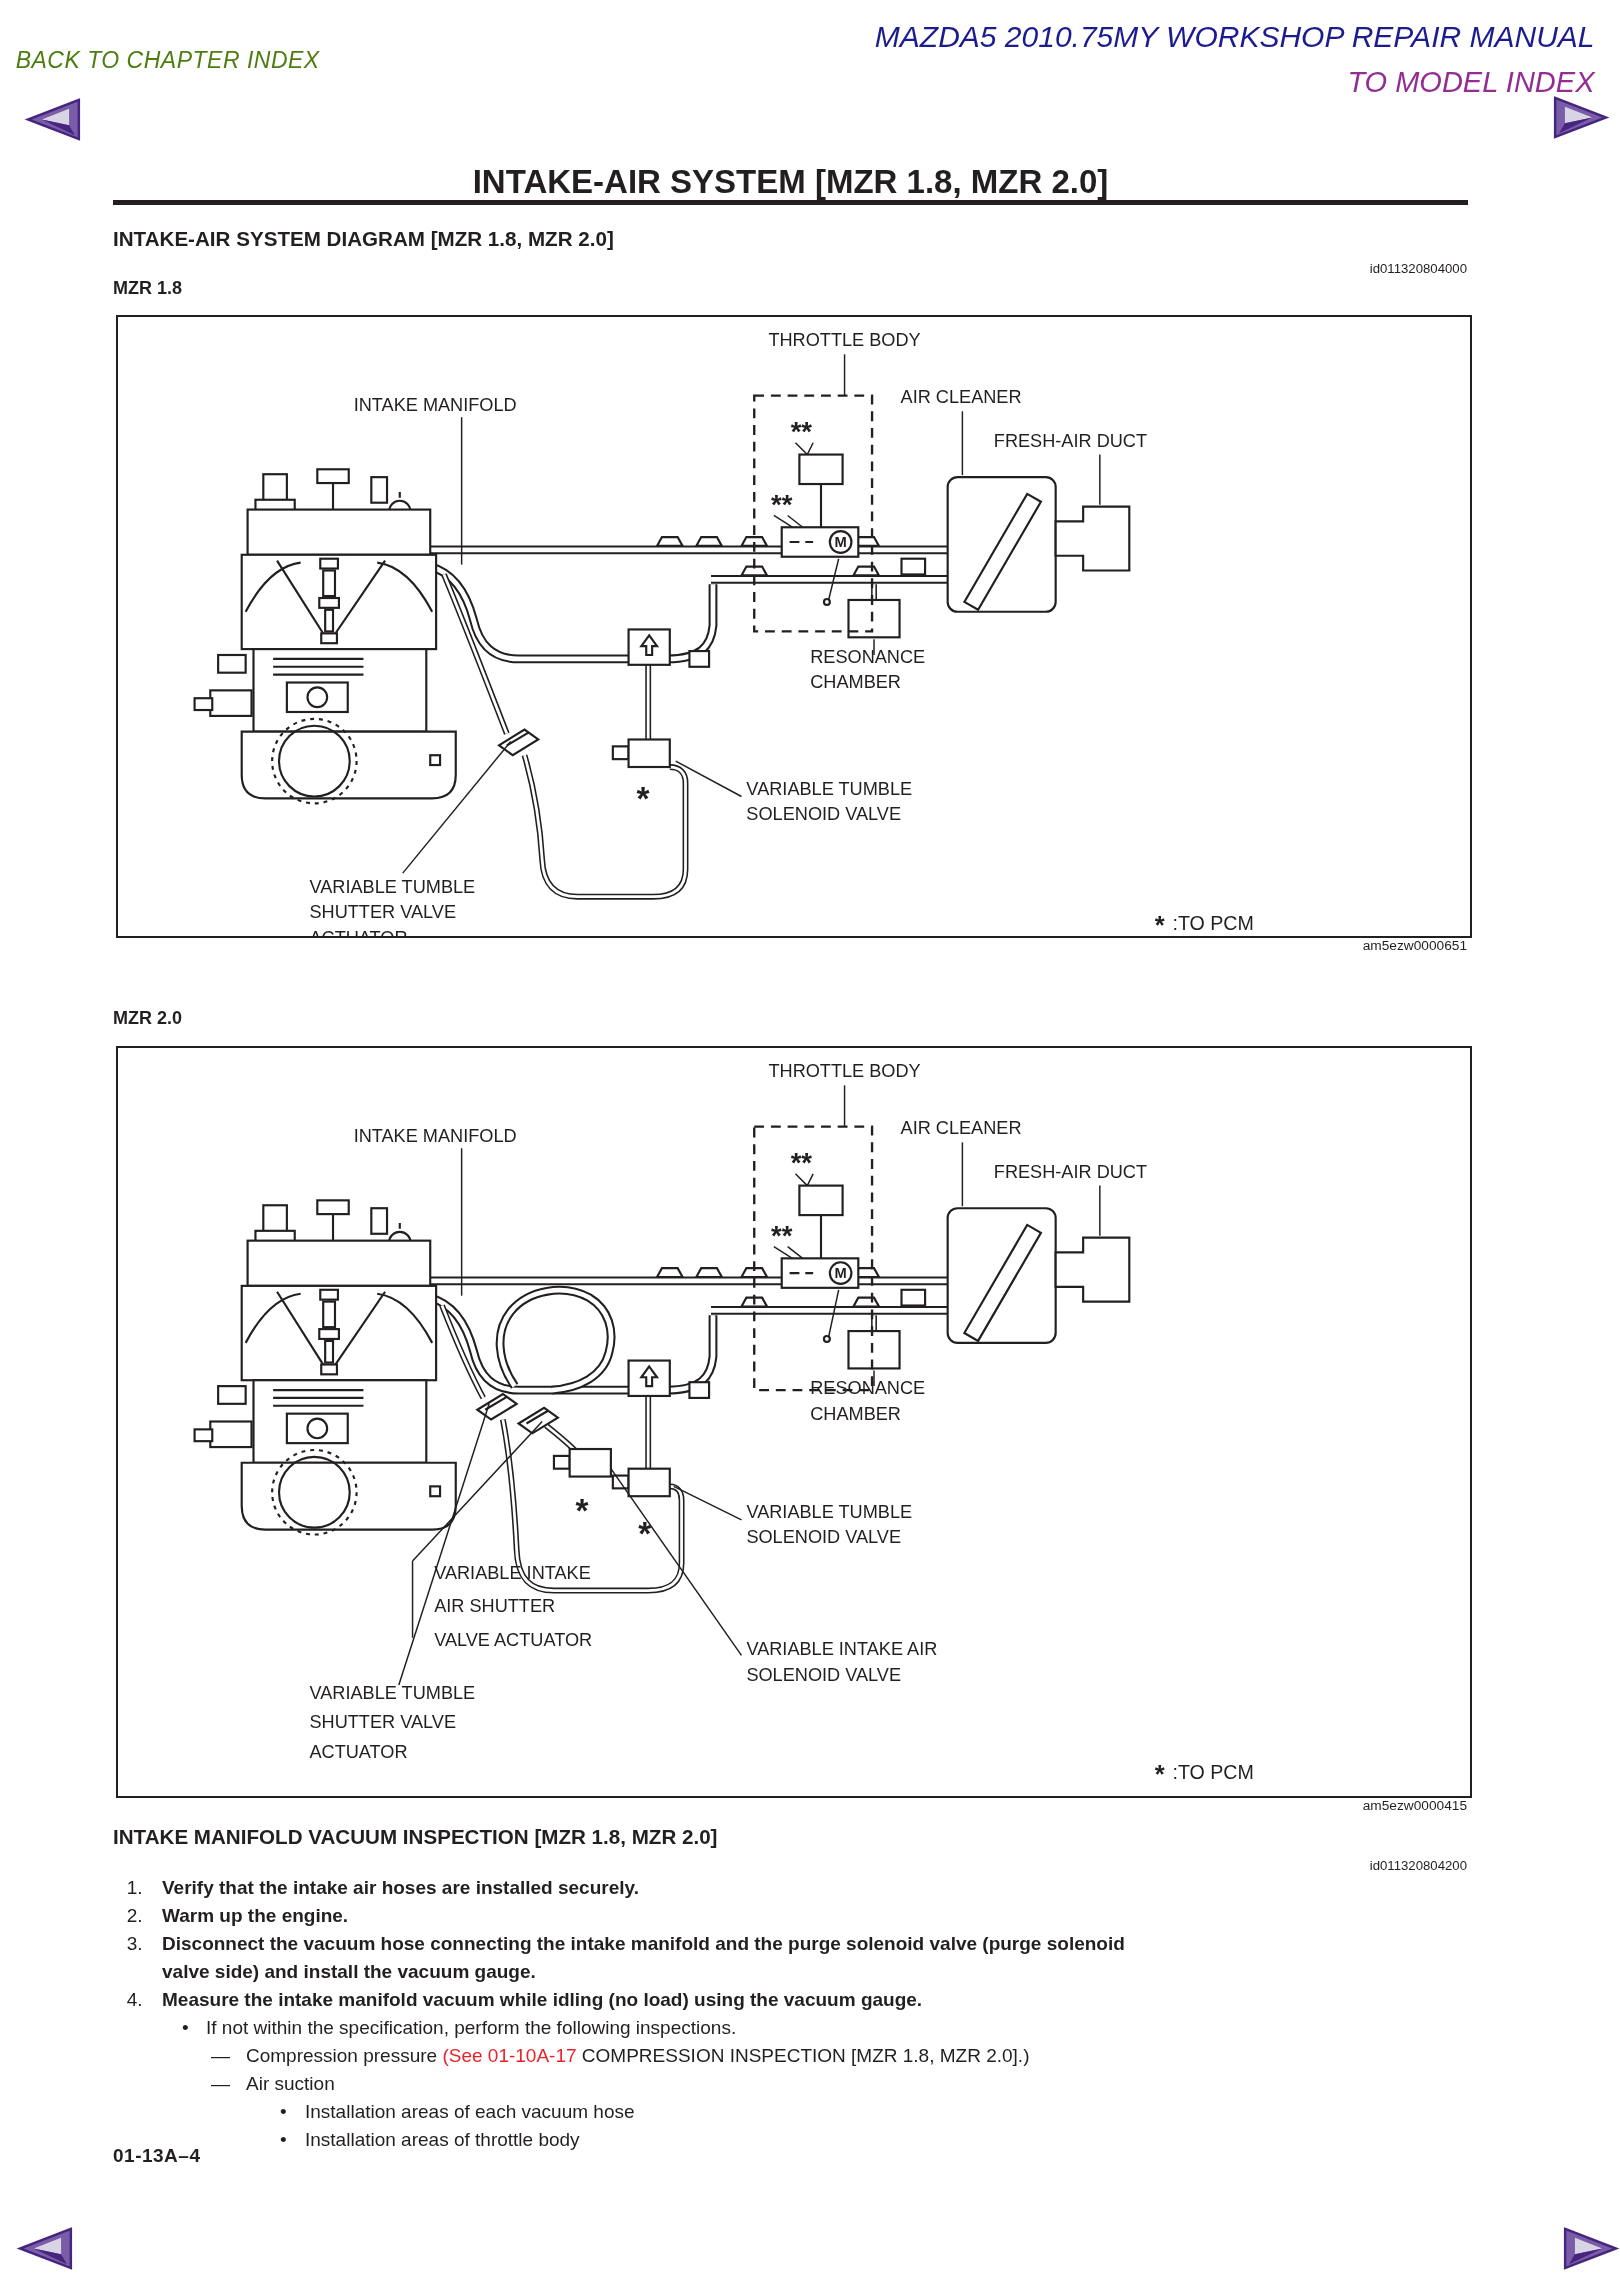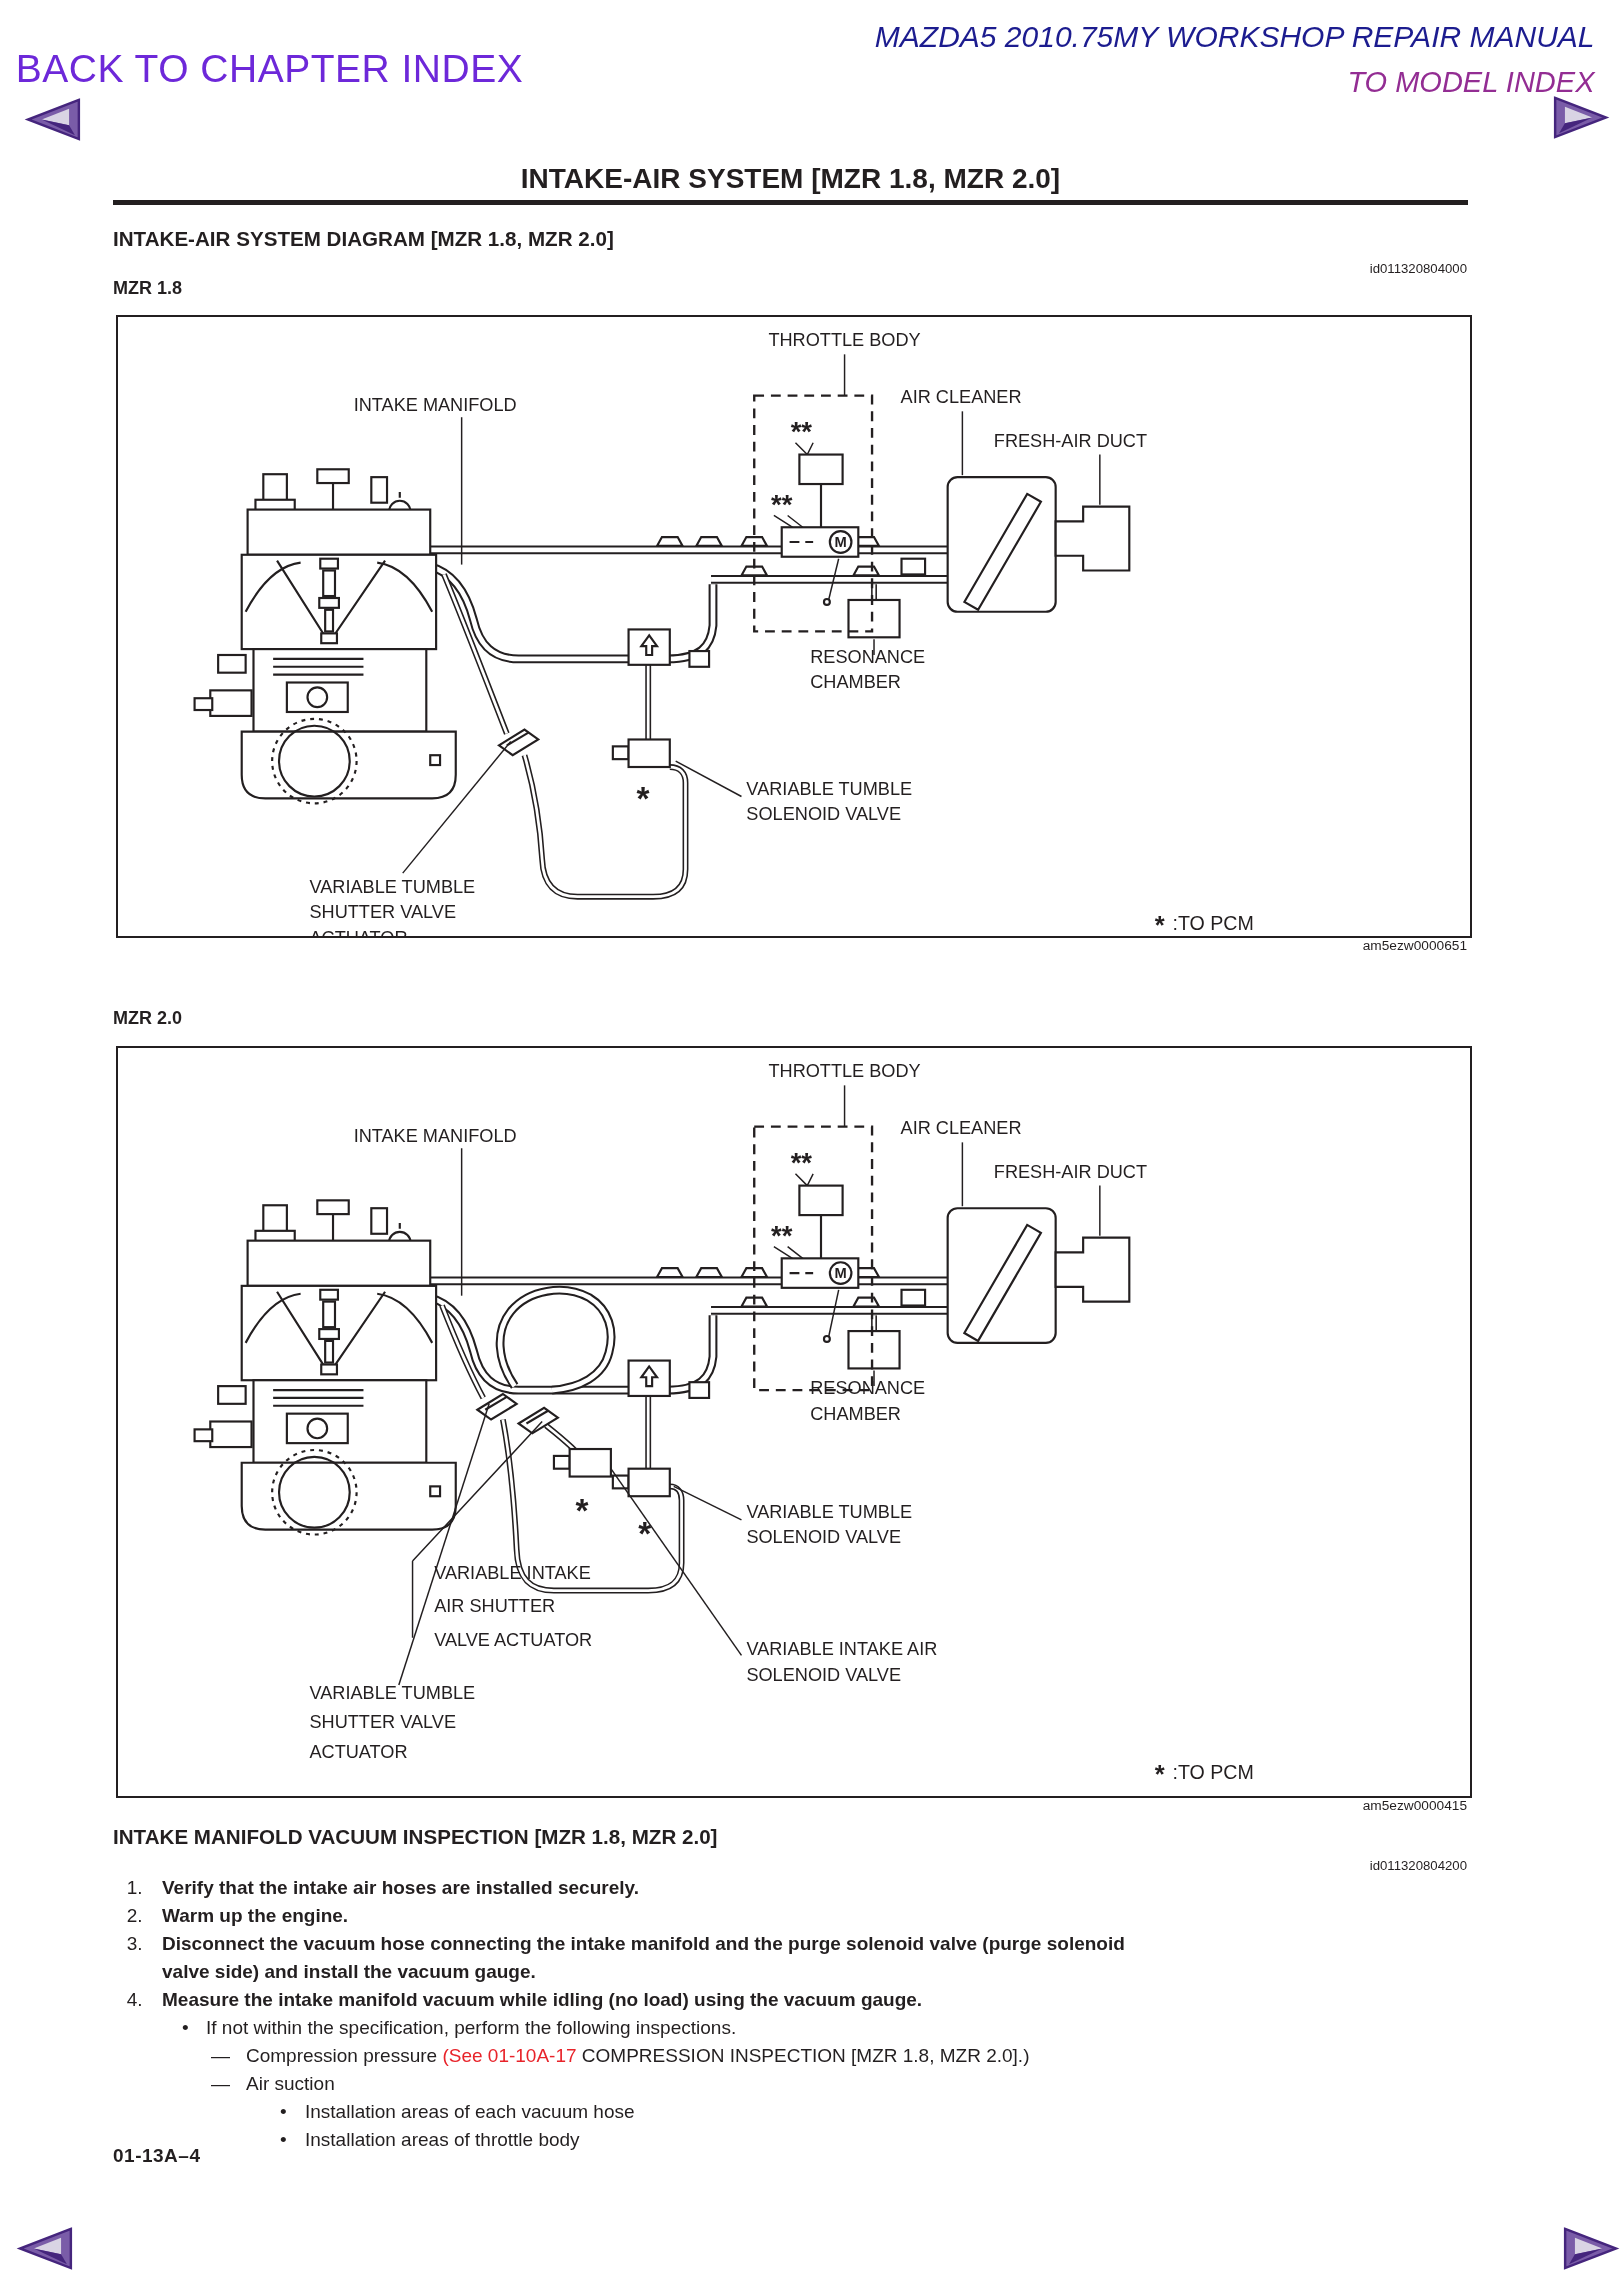--- a/index.html
+++ b/index.html
@@ -1,23 +1,23 @@
 <!DOCTYPE html>
 <html><head>
 <meta charset="utf-8">
 <style>
   html,body{margin:0;padding:0;background:#888;}
   .page{position:relative;width:1620px;height:2293px;background:#ffffff;overflow:hidden;
         font-family:"Liberation Sans",sans-serif;color:#231f20;}
   .abs{position:absolute;}
-  .back-link{left:15.7px;top:47px;font-size:39px;color:#6d28d9;letter-spacing:0.5px;text-decoration:none;cursor:pointer;}
+  .back-link{left:15.7px;top:47px;font-size:23px;color:#4d7c0f;letter-spacing:0.5px;text-decoration:none;cursor:pointer;font-style:italic;}
   .manual-block{right:25.5px;top:19.6px;text-align:right;font-style:italic;}
   .manual-title{font-size:30px;color:#1c1c8f;}
   .model-index{font-size:29px;color:#932d93;margin-top:12px;cursor:pointer;}
-  .page-title{left:113px;top:163px;width:1355px;text-align:center;font-size:28px;font-weight:bold;}
+  .page-title{left:113px;top:163px;width:1355px;text-align:center;font-size:33px;font-weight:bold;}
   .title-rule{left:113px;top:200px;width:1355px;height:4.9px;background:#231f20;}
   .sec-heading{left:113px;font-size:20.6px;font-weight:bold;}
   .id-ref{right:153px;font-size:13.2px;}
   .variant{left:113px;font-size:18px;font-weight:bold;}
   .dia-box{border:2px solid #231f20;background:#fff;}
   .fig-code{right:153px;font-size:13.7px;}
   .steps{left:113px;top:1874px;width:1372px;font-size:19px;line-height:28px;}
   .srow{position:relative;height:28px;white-space:nowrap;}
   .srow .num{position:absolute;left:13.7px;}
   .srow .t1{position:absolute;left:49px;font-weight:bold;}

